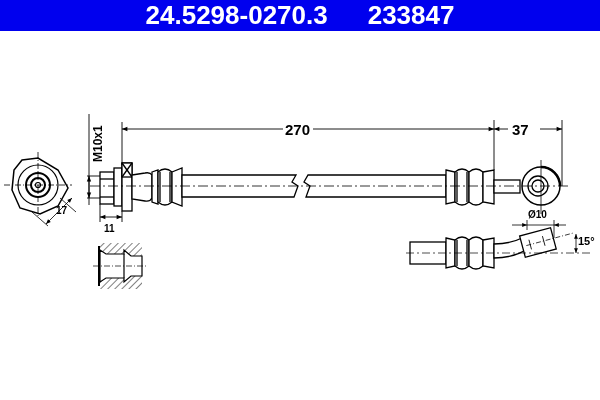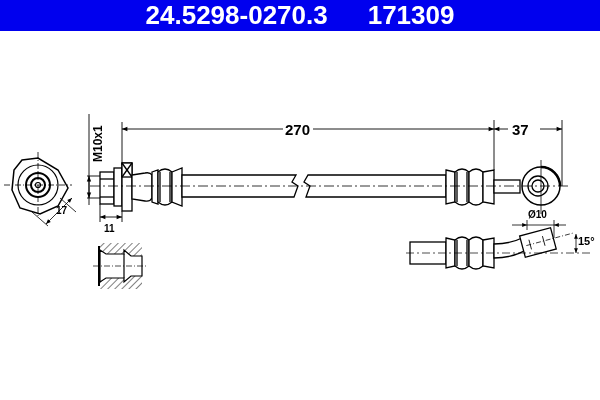--- a/index.html
+++ b/index.html
@@ -13,21 +13,21 @@
   }
   .header span { margin: 0 20px; }
   svg.drawing { position: absolute; left: 0; top: 0; }
   svg text { font-family: "Liberation Sans", sans-serif; font-weight: bold; fill: #000; }
 </style>
 </head>
 <body>
 
 <div class="header">
   <span>24.5298-0270.3</span>
-  <span>171309</span>
+  <span>233847</span>
 </div>
 
 <svg class="drawing" width="600" height="400" viewBox="0 0 600 400" xmlns="http://www.w3.org/2000/svg">
   <defs>
     <marker id="arr" viewBox="0 0 10 10" refX="10" refY="5" markerWidth="8" markerHeight="6" orient="auto-start-reverse">
       <path d="M0,1 L10,5 L0,9 z" fill="#000"></path>
     </marker>
     <pattern id="hatch" patternUnits="userSpaceOnUse" width="5" height="5" patternTransform="rotate(45)">
       <line x1="0" y1="0" x2="0" y2="5" stroke="#000" stroke-width="1"></line>
     </pattern>

